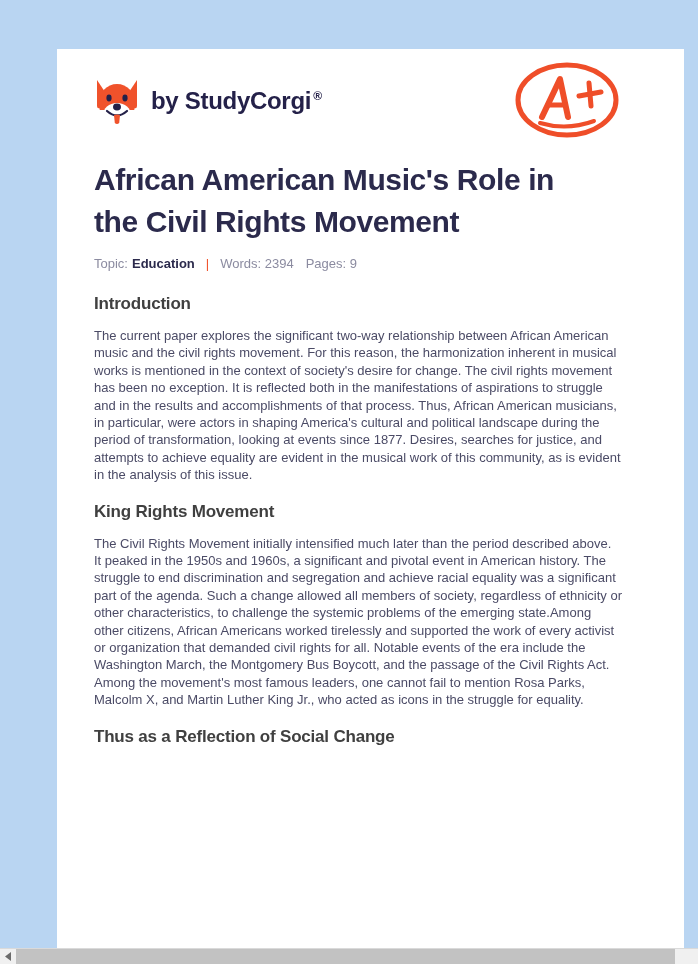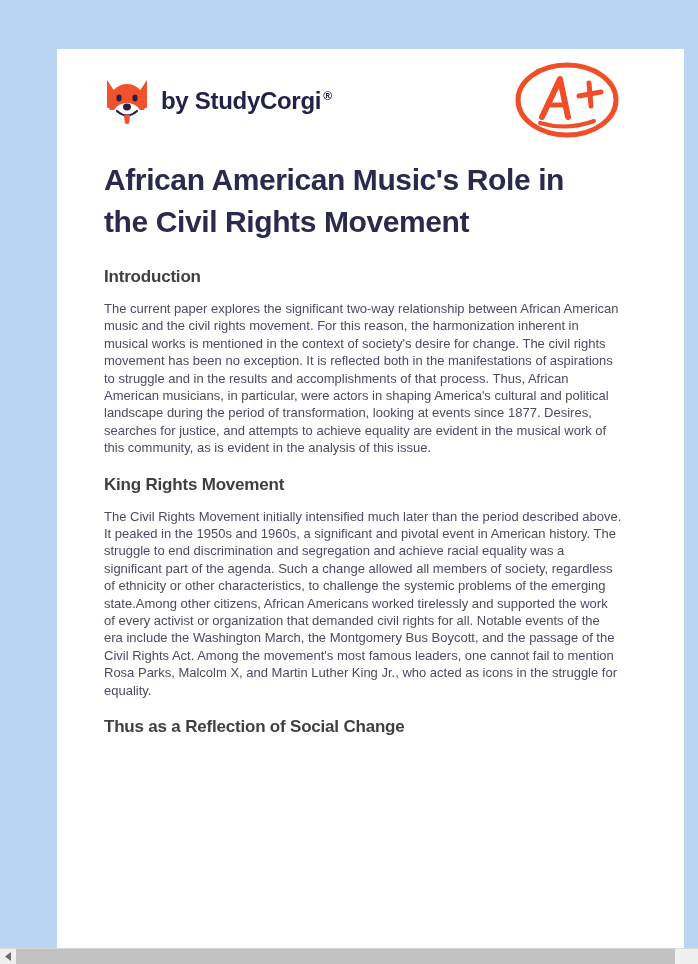--- a/index.html
+++ b/index.html
@@ -20,21 +20,21 @@
     position: absolute;
     left: 57px;
     top: 49px;
     width: 627px;
     height: 899px;
     background: #ffffff;
     overflow: hidden;
   }
 
   .inner {
-    padding: 0 62px 0 47px;
+    padding: 0 62px 0 37px;
     box-sizing: border-box;
     width: 100%;
   }
 
   
   #doc-header {
     display: flex;
     align-items: center;
     justify-content: space-between;
     padding-top: 18px;
@@ -210,20 +210,27 @@
 
         <path d="M67 37 L89 33" stroke="#ef4e29" stroke-width="5" fill="none" stroke-linecap="round"></path>
         <path d="M77 24 L79 47" stroke="#ef4e29" stroke-width="5" fill="none" stroke-linecap="round"></path>
 
         <path d="M28 64 Q55 72 82 62" stroke="#ef4e29" stroke-width="4" fill="none" stroke-linecap="round"></path>
       </svg>
     </div>
 
     <h1 id="doc-title">African American Music's Role in the Civil Rights Movement</h1>
 
+    <div id="doc-meta">
+      <span class="label">Topic:</span>
+      <span class="topic-value">Education</span>
+      <span class="sep">|</span>
+      <span class="stat">Words: 2394</span>
+      <span class="stat">Pages: 9</span>
+    </div>
 
     <div id="doc-body">
 
       <h2 class="section-heading">Introduction</h2>
       <p class="body-paragraph">The current paper explores the significant two-way relationship between African American music and the civil rights movement. For this reason, the harmonization inherent in musical works is mentioned in the context of society's desire for change. The civil rights movement has been no exception. It is reflected both in the manifestations of aspirations to struggle and in the results and accomplishments of that process. Thus, African American musicians, in particular, were actors in shaping America's cultural and political landscape during the period of transformation, looking at events since 1877. Desires, searches for justice, and attempts to achieve equality are evident in the musical work of this community, as is evident in the analysis of this issue.</p>
 
       <h2 class="section-heading spaced">King Rights Movement</h2>
       <p class="body-paragraph">The Civil Rights Movement initially intensified much later than the period described above. It peaked in the 1950s and 1960s, a significant and pivotal event in American history. The struggle to end discrimination and segregation and achieve racial equality was a significant part of the agenda. Such a change allowed all members of society, regardless of ethnicity or other characteristics, to challenge the systemic problems of the emerging state.Among other citizens, African Americans worked tirelessly and supported the work of every activist or organization that demanded civil rights for all. Notable events of the era include the Washington March, the Montgomery Bus Boycott, and the passage of the Civil Rights Act. Among the movement's most famous leaders, one cannot fail to mention Rosa Parks, Malcolm X, and Martin Luther King Jr., who acted as icons in the struggle for equality.</p>
 
       <h2 class="section-heading spaced">Thus as a Reflection of Social Change</h2>

